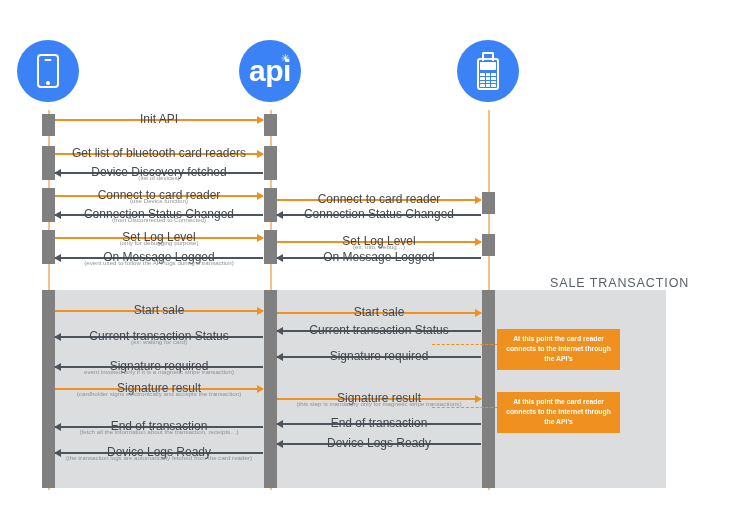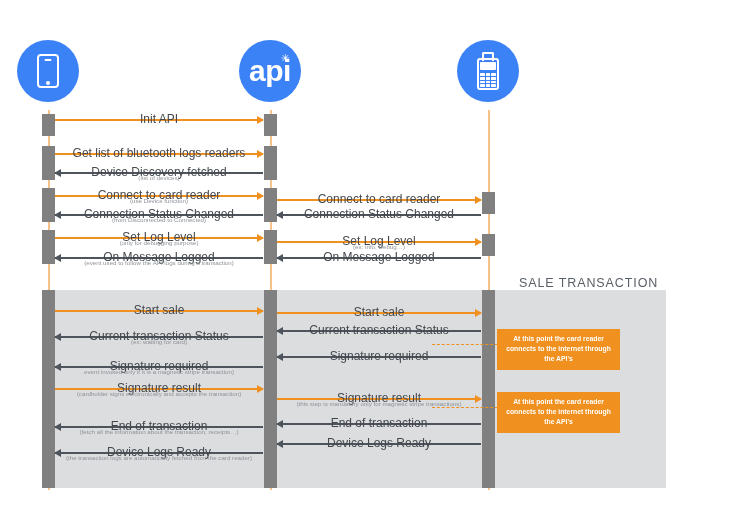--- a/index.html
+++ b/index.html
@@ -55,21 +55,21 @@
   .legend-row { display:flex; align-items:center; gap:4px; height:13px; }
   .legend-label { font-size:7.5px; color:#5a6068; letter-spacing:0.3px; }
   .tri-r { width:0;height:0;border-left:6px solid #f0901e;
            border-top:4px solid transparent;border-bottom:4px solid transparent; }
   .tri-l { width:0;height:0;border-right:6px solid #4d545c;
            border-top:4px solid transparent;border-bottom:4px solid transparent; }
 
   
   .sale-band { position:absolute; left:43px; top:290px; width:623px;
                height:198px; background:#dcdddf; }
-  .sale-title { position:absolute; left:519px; top:276px; font-size:12.5px;
+  .sale-title { position:absolute; left:550px; top:276px; font-size:12.5px;
                 color:#5a6068; letter-spacing:0.9px; white-space:nowrap;text-align:center; }
 
   
   .lifeline { position:absolute; width:2px; background:#f7c288; }
   .activation { position:absolute; width:13px; background:#808080; }
 
   
   .msg { position:absolute; height:0; }
   .msg .line { position:absolute; left:0; right:0; top:0; height:2px; }
   .msg.req .line { background:#f0901e; }
@@ -154,21 +154,21 @@
 
   <div class="msg req" style="left:55px; width:208px; top:119px;">
     <div class="line"></div>
       <div class="head"></div>
     <div class="lbl"><span>Init API</span></div>
   </div>
 
   <div class="msg req" style="left:55px; width:208px; top:153px;">
     <div class="line"></div>
       <div class="head"></div>
-    <div class="lbl"><span>Get list of bluetooth logs readers</span></div>
+    <div class="lbl"><span>Get list of bluetooth card readers</span></div>
   </div>
 
   <div class="msg evt" style="left:55px; width:208px; top:172px;">
     <div class="line"></div>
       <div class="head"></div>
     <div class="lbl"><span>Device Discovery fetched</span></div>
     <div class="sub">(list of devices)</div>
   </div>
 
   <div class="msg req" style="left:55px; width:208px; top:195px;">

